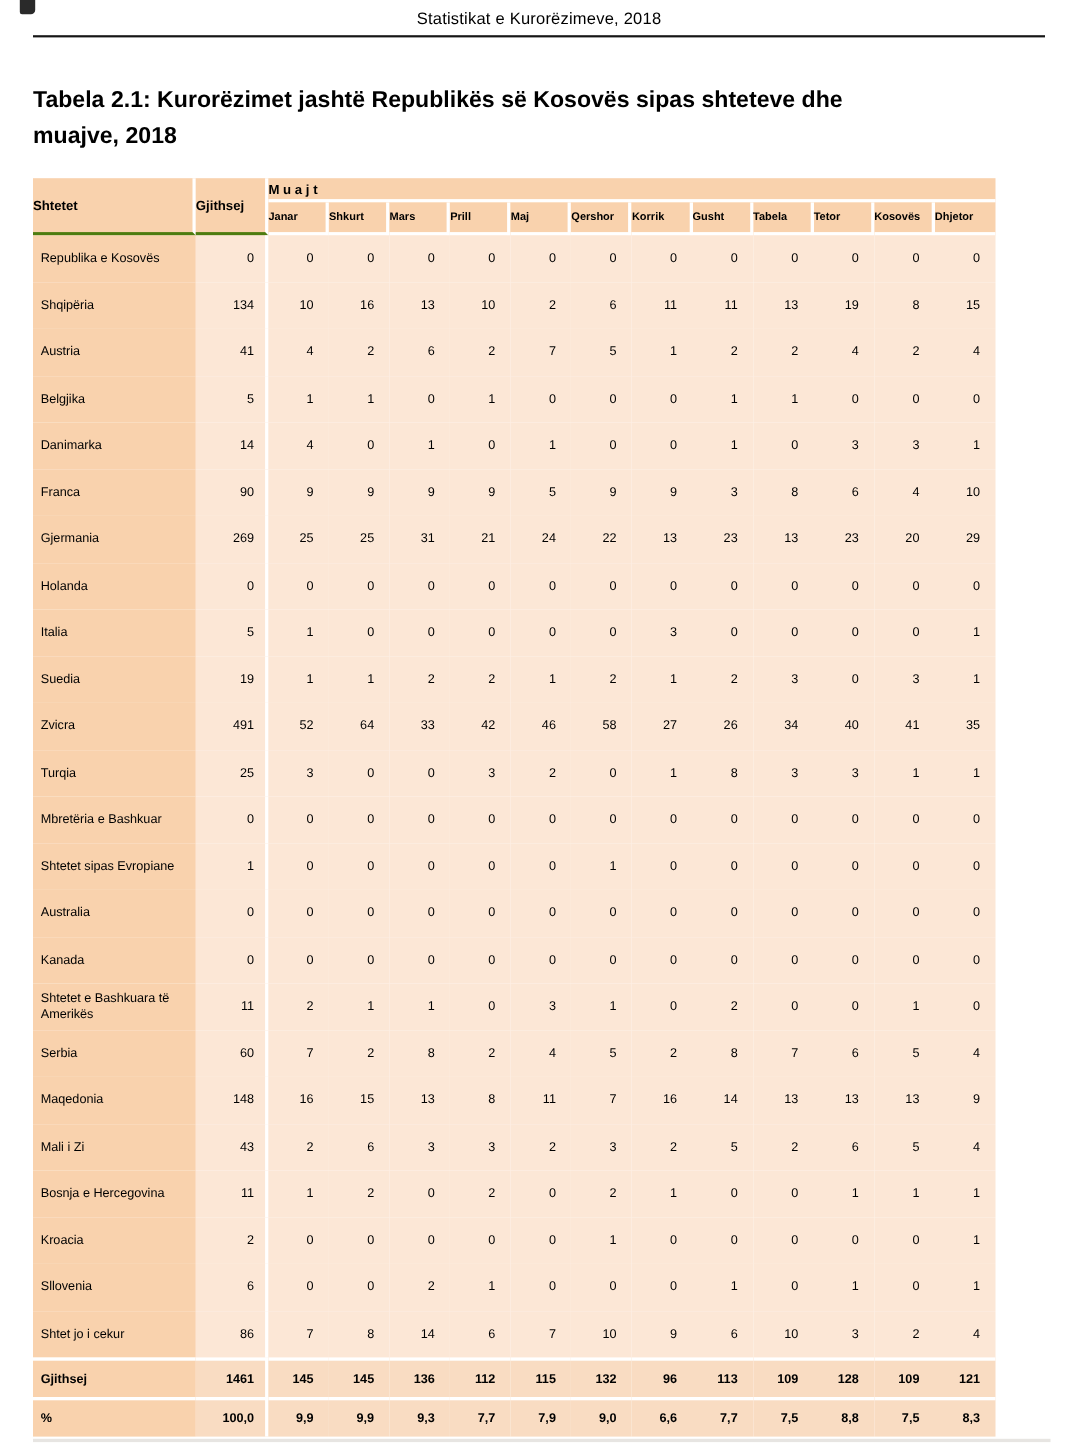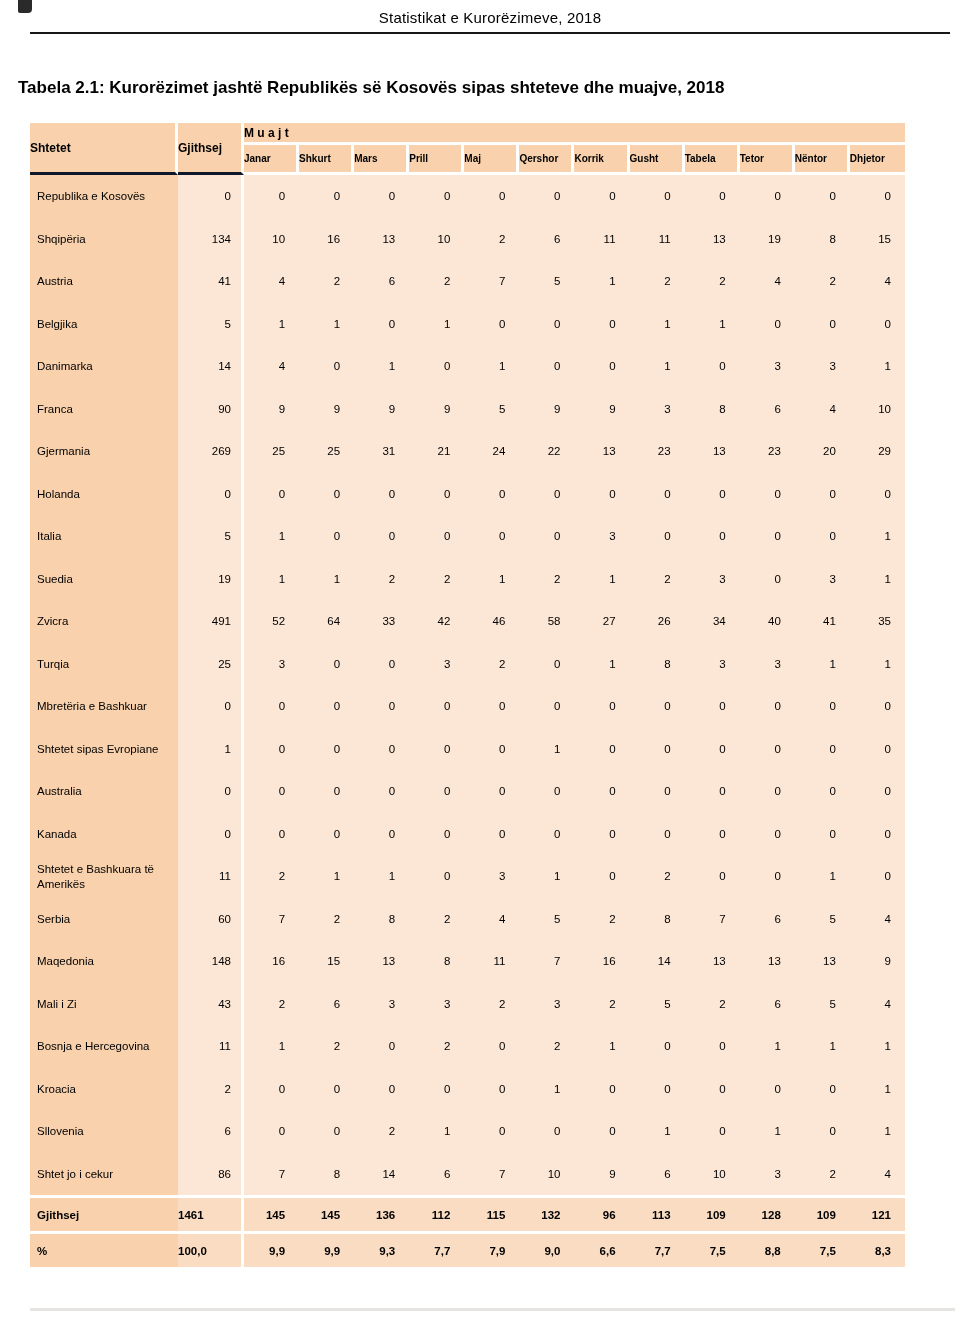--- a/index.html
+++ b/index.html
@@ -28,44 +28,44 @@
     font-size: 15px;
     letter-spacing: 0.2px;
   }
   .header-rule {
     margin: 6px 30px 0 30px;
     border: none;
     border-top: 2px solid #161616;
     height: 0;
   }
   .table-title {
-    margin: 41px 190px 0 18px;
+    margin: 41px 190px 0 30px;
     max-width: 770px;
-    font-size: 17px;
+    font-size: 21px;
     font-weight: bold;
     line-height: 1.55;
   }
   table.stats {
     margin: 22px 0 0 30px;
     width: 875px;
     border-collapse: separate;
     border-spacing: 0;
     table-layout: fixed;
   }
   th, td { box-sizing: border-box; padding: 0; }
 
   thead th {
     background: var(--header-bg, #f9d2ad);
     font-weight: bold;
     text-align: left;
     vertical-align: middle;
   }
   .h-shtetet, .h-gjithsej {
     border-right: 3px solid #fff;
-    border-bottom: 3px solid #0f172a;
+    border-bottom: 3px solid #4d7c0f;
     font-size: 12px;
   }
   .h-muajt {
     height: 22px;
     border-bottom: 3px solid #fff;
     font-size: 12px;
   }
   .h-month {
     height: 30px;
     border-right: 3px solid #fff;
@@ -100,20 +100,21 @@
     font-size: 11.5px;
     vertical-align: middle;
     border-top: 3px solid #fff;
   }
   tfoot td.f-label {
     background: var(--header-bg, #f9d2ad);
     text-align: left;
     padding-left: 7px;
   }
   tfoot td.f-total {
+    text-align: right;
     padding-right: 10px;
     border-right: 3px solid #fff;
   }
   tfoot td.f-val { text-align: right; padding-right: 14px; }
 
   .bottom-artifact {
     position: absolute;
     left: 30px; top: 1308px;
     width: 925px; height: 3px;
     background: #e7e5e2;
@@ -158,21 +159,21 @@
           <th class="h-month">Janar</th>
           <th class="h-month">Shkurt</th>
           <th class="h-month">Mars</th>
           <th class="h-month">Prill</th>
           <th class="h-month">Maj</th>
           <th class="h-month">Qershor</th>
           <th class="h-month">Korrik</th>
           <th class="h-month">Gusht</th>
           <th class="h-month">Tabela</th>
           <th class="h-month">Tetor</th>
-          <th class="h-month">Nëntor</th>
+          <th class="h-month">Kosovës</th>
           <th class="h-month">Dhjetor</th>
         </tr>
     </thead>
     <tbody id="table-body">
         <tr>
           <td class="c-name">Republika e Kosovës</td>
           <td class="c-total">0</td>
           <td class="c-val">0</td>
           <td class="c-val">0</td>
           <td class="c-val">0</td>

